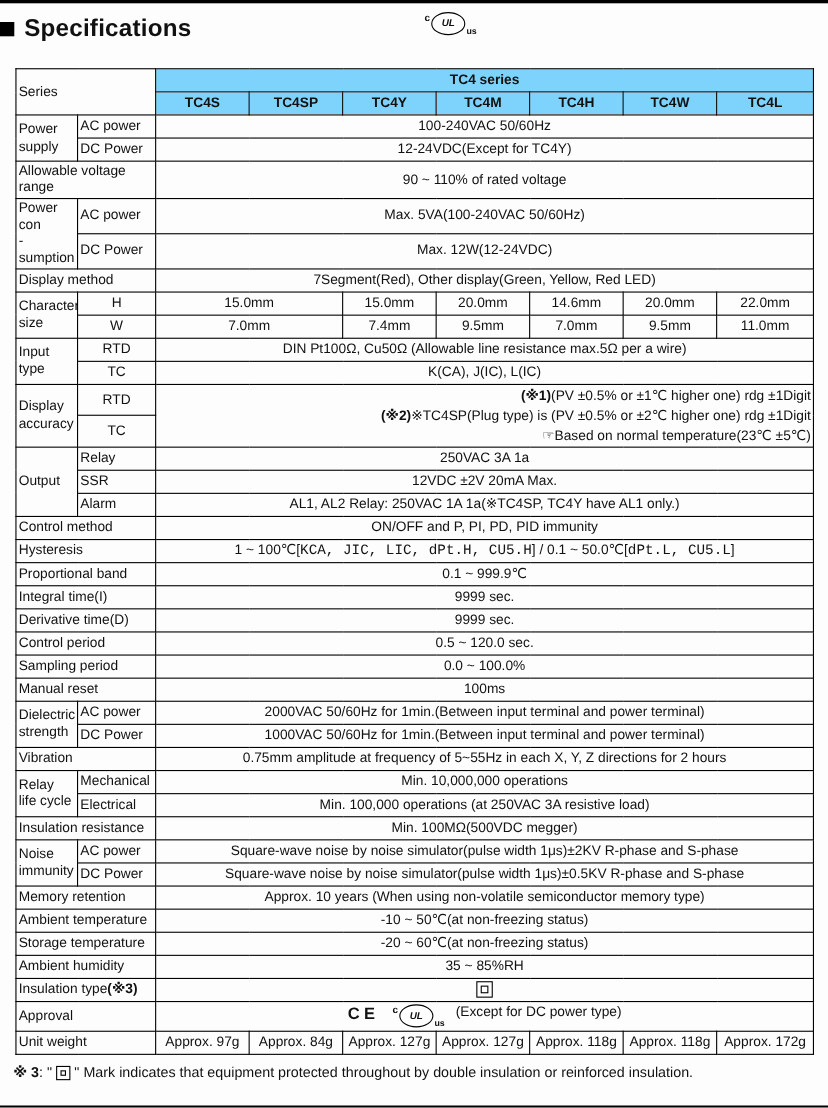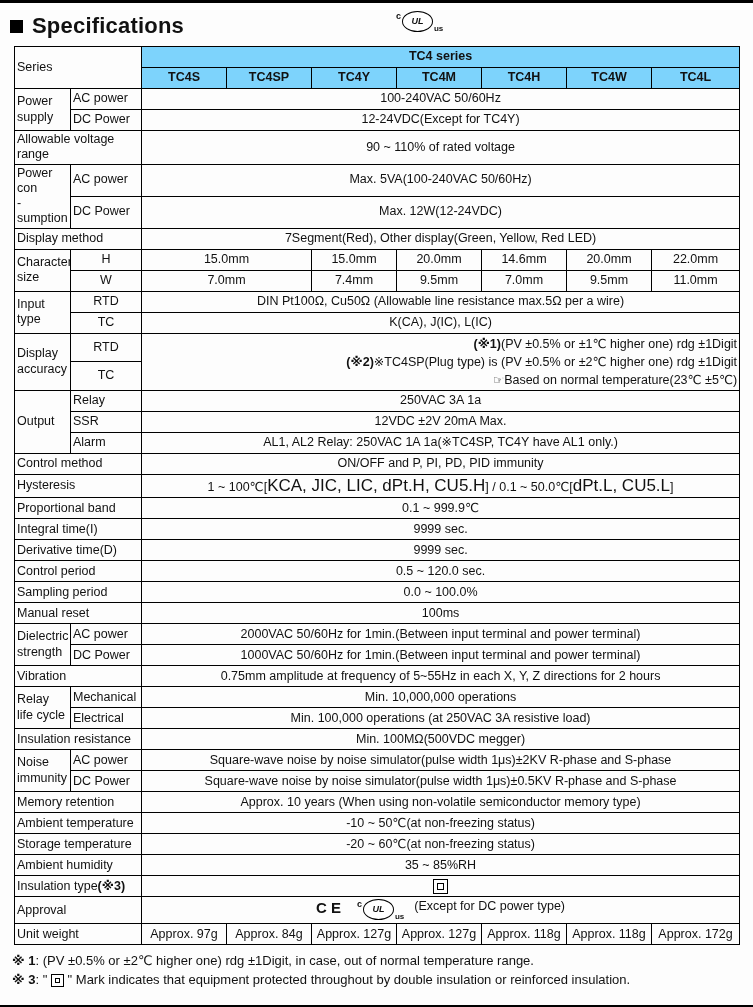--- a/index.html
+++ b/index.html
@@ -1,31 +1,31 @@
 <!DOCTYPE html>
 <html><head>
 <meta charset="utf-8">
 <style>
   *{box-sizing:border-box;margin:0;padding:0;}
   html,body{background:#ffffff;}
   body{font-family:"Liberation Sans","DejaVu Sans",sans-serif;color:#111;}
   .page{width:753px;min-height:1007px;background:#fdfdfd;border-top:3px solid #000;border-bottom:2px solid #000;padding-top:5px;}
-  .title-row{display:flex;align-items:center;height:36px;padding-left:10px;margin-bottom:2px;}
+  .title-row{display:flex;align-items:center;height:36px;margin-bottom:18px;}
   .sq{width:13px;height:13px;background:#000;margin-right:9px;flex:0 0 auto;}
   .page-title{font-size:22px;font-weight:bold;letter-spacing:.2px;}
   .title-ul{margin-left:212px;margin-top:-8px;}
   table.spec{border-collapse:collapse;table-layout:fixed;width:725px;margin-left:14px;}
   .spec td{border:1px solid #000;height:21px;padding:1px 2px;font-size:12.5px;vertical-align:middle;line-height:1.22;overflow:hidden;}
   .hdr{background:#7dd3fc;font-weight:bold;text-align:center;font-size:13px;}
   .lbl{text-align:left;padding-left:3px;}
   .sub{text-align:left;padding-left:4px;}
   .subc{text-align:center;}
   .val{text-align:center;}
   .small{font-size:10.8px;}
-  .seg{font-family:Liberation Sans, sans-serif;font-size:17px;}
+  .seg{font-family:Liberation Mono, monospace;font-size:13px;}
   .acc-cell{text-align:right;padding-left:8px;}
   .acc-mark{display:inline-block;width:44px;font-weight:bold;}
   .acc-line{line-height:18px;}
   .acc-line3{line-height:18px;padding-left:138px;}
   .tall td{height:27px;}
   .fn-wrap{margin:7px 8px 10px 12px;}
   .fn{font-size:13px;line-height:1.45;}
   .fn-mark{font-weight:bold;}
   .ce{font-weight:bold;font-size:15px;letter-spacing:4px;margin-right:12px;}
   .flexc{display:flex;justify-content:center;}
@@ -303,20 +303,19 @@
       <td class="val">Approx. 127g</td>
       <td class="val">Approx. 127g</td>
       <td class="val">Approx. 118g</td>
       <td class="val">Approx. 118g</td>
       <td class="val">Approx. 172g</td>
     </tr>
   </tbody>
     </table>
 
   <div class="fn-wrap">
-    <div class="fn"><span class="fn-mark">※ 1</span><span>: (PV ±0.5% or ±2℃ higher one) rdg ±1Digit, in case, out of normal temperature range.</span></div>
     <div class="fn"><span class="fn-mark">※ 3</span><span>: "</span> <span class="dbl-ins sm">
           <span class="inner"></span>
         </span> <span>" Mark indicates that equipment protected throughout by double insulation or reinforced insulation.</span></div>
     <div class="fn"></div>
   </div>
 
 </div>
 
 </body></html>

